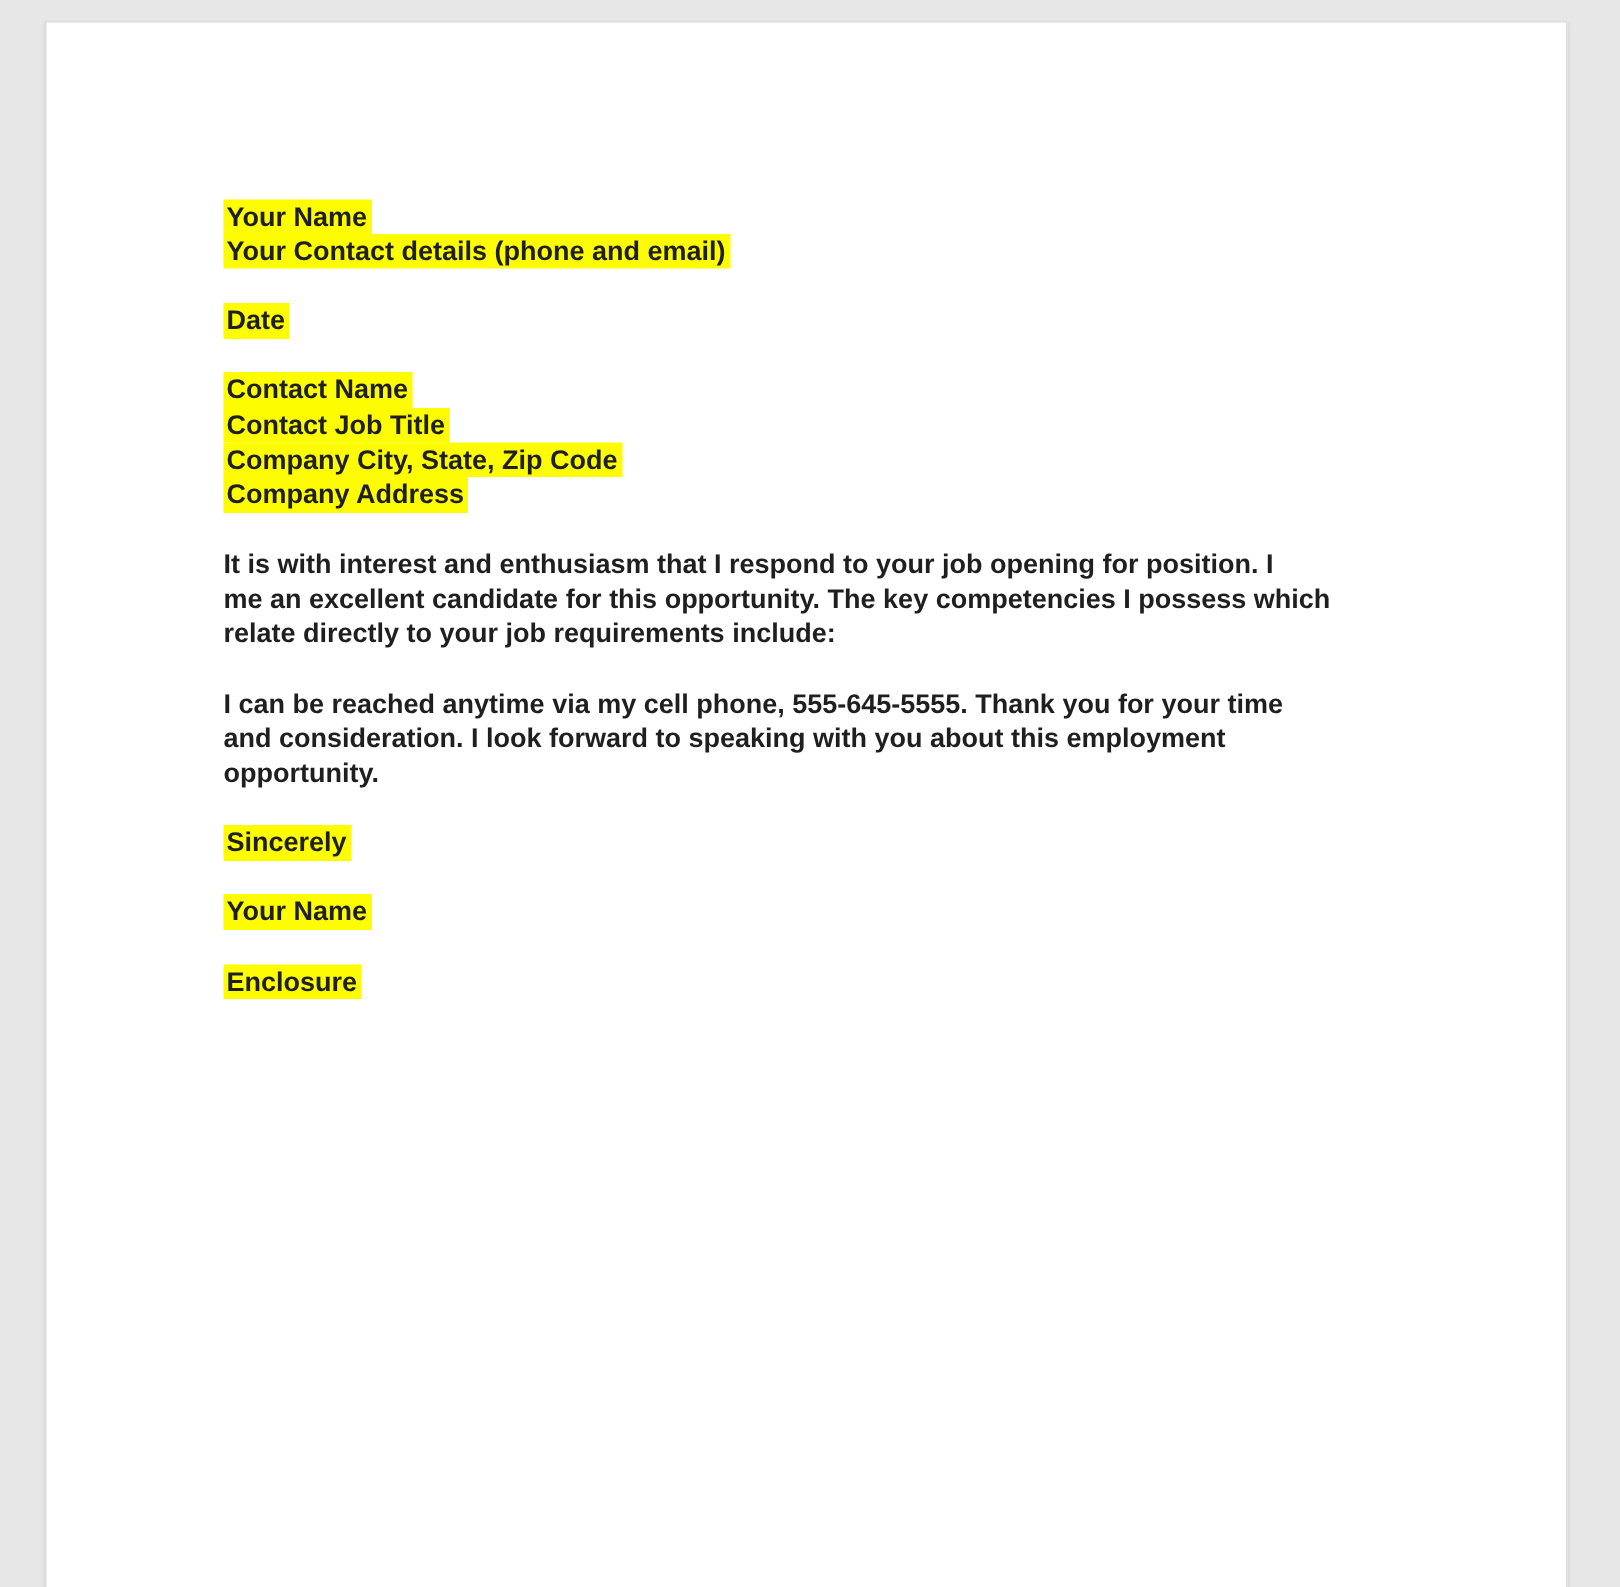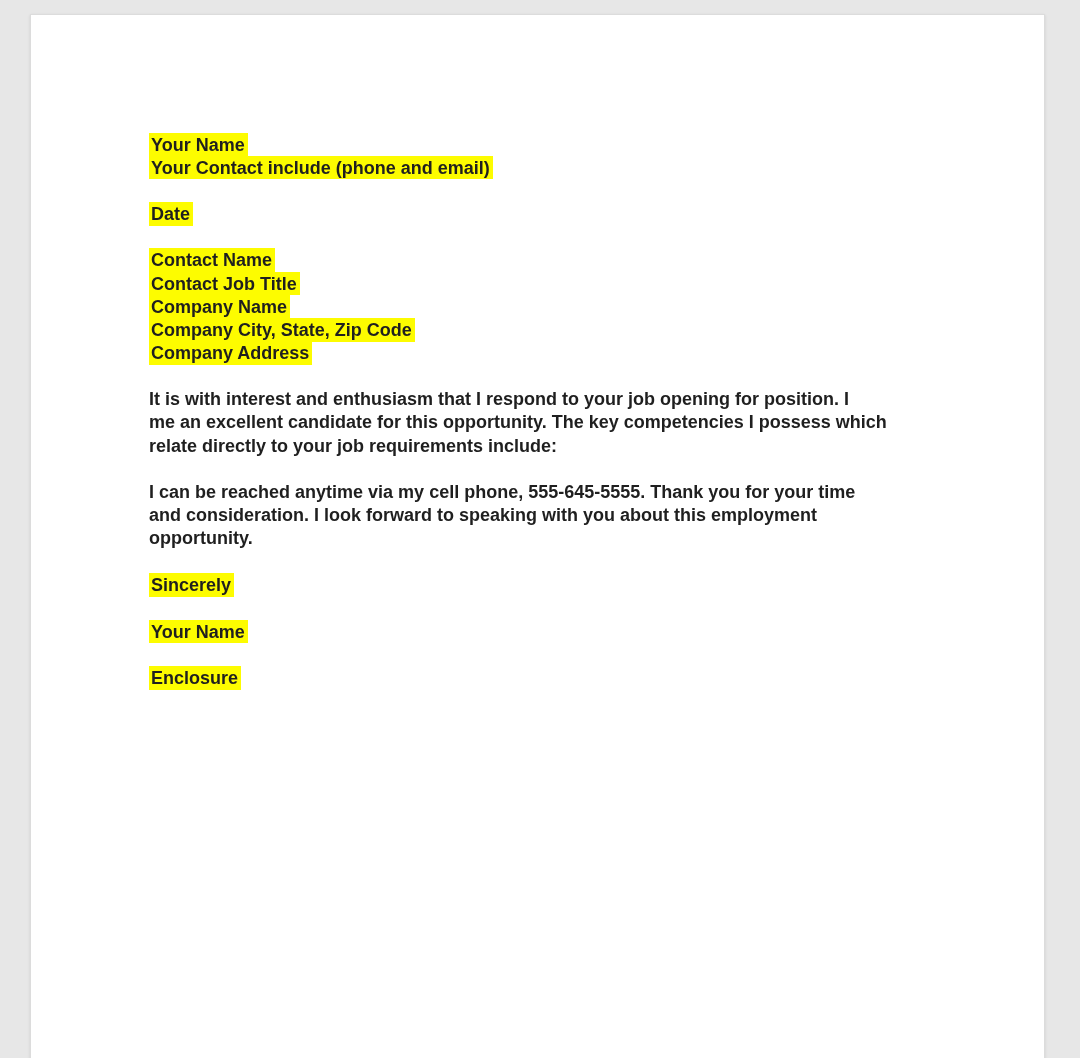--- a/index.html
+++ b/index.html
@@ -43,31 +43,30 @@
 </style>
 </head>
 <body>
 
 <div class="canvas">
   <div class="page">
     <div class="content">
 
       <div class="block" id="sender">
           <div class="line"><span class="hl">Your Name</span></div>
-          <div class="line"><span class="hl">Your Contact include (phone and email)</span></div>
+          <div class="line"><span class="hl">Your Contact details (phone and email)</span></div>
         </div>
 
       <div class="block" id="date">
           <div class="line"><span class="hl">Date</span></div>
         </div>
 
       <div class="block" id="recipient">
           <div class="line"><span class="hl">Contact Name</span></div>
           <div class="line"><span class="hl">Contact Job Title</span></div>
-          <div class="line"><span class="hl">Company Name</span></div>
           <div class="line"><span class="hl">Company City, State, Zip Code</span></div>
           <div class="line"><span class="hl">Company Address</span></div>
         </div>
 
 
       <div class="block" id="p0">
           <div class="line">It is with interest and enthusiasm that I respond to your job opening for position. I</div>
           <div class="line">me an excellent candidate for this opportunity. The key competencies I possess which</div>
           <div class="line">relate directly to your job requirements include:</div>
         </div>

